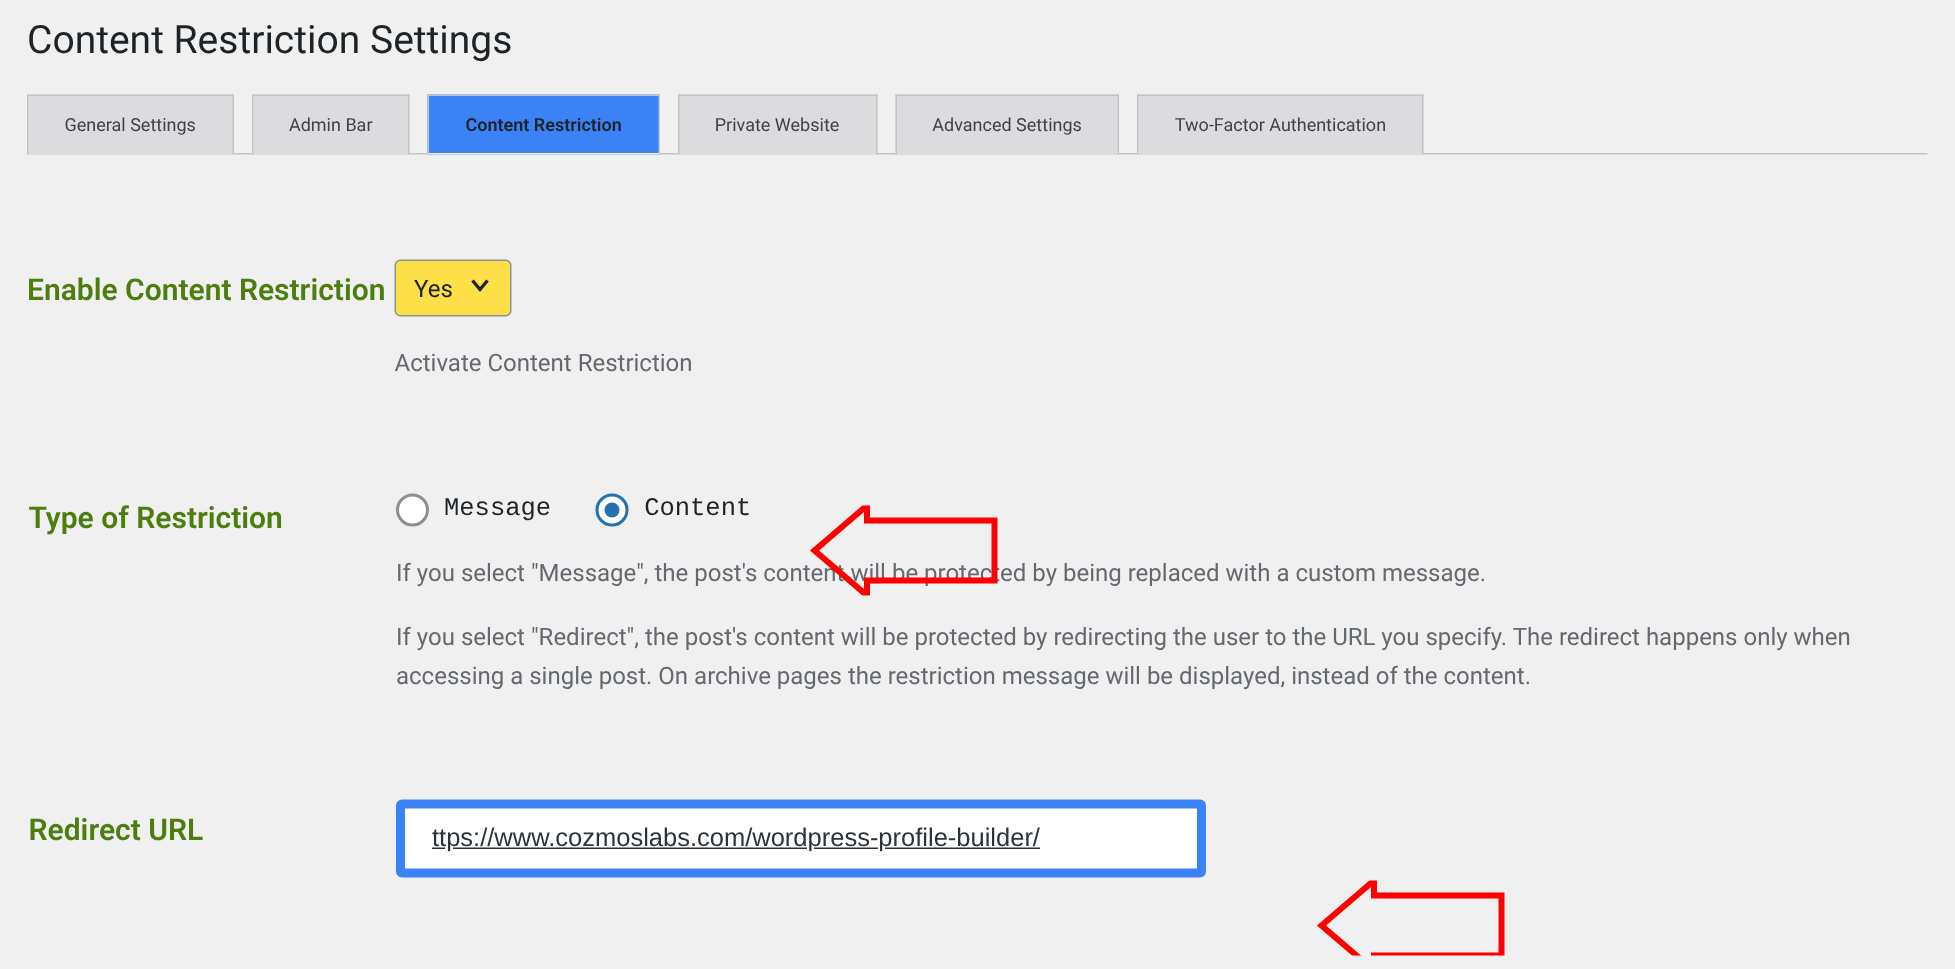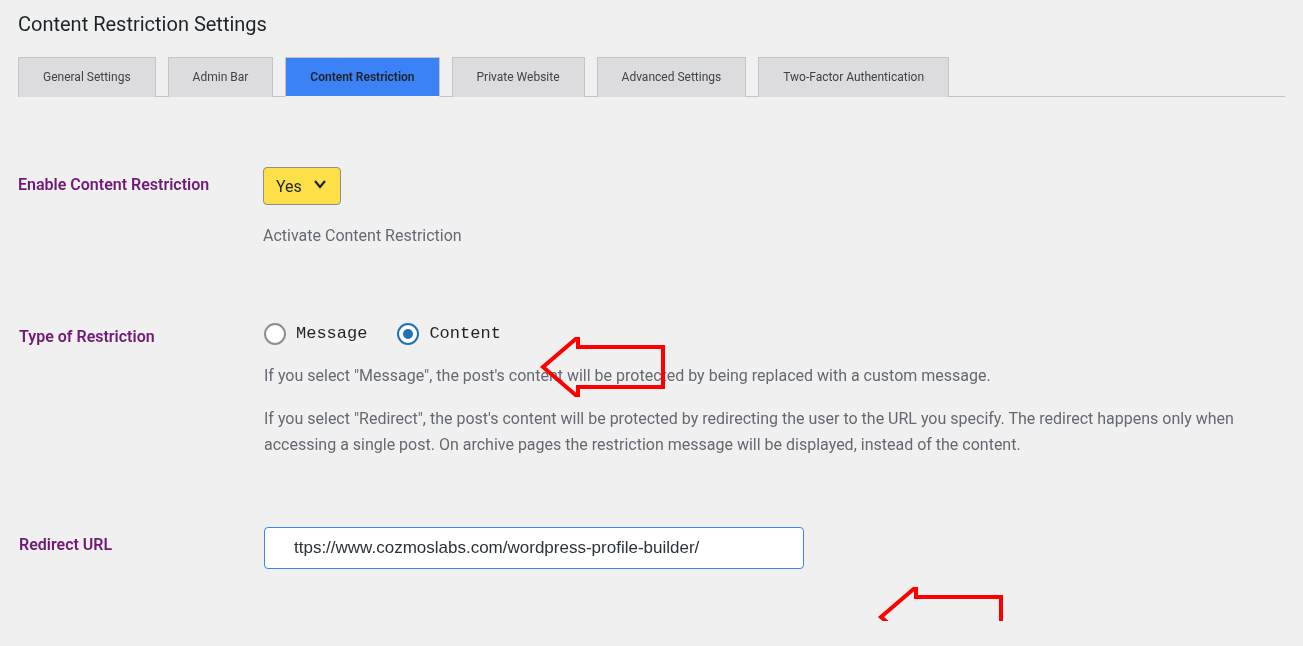--- a/index.html
+++ b/index.html
@@ -7,21 +7,21 @@
       margin: 0;
       padding: 0;
     }
     body {
       font-family: -apple-system, BlinkMacSystemFont, "Segoe UI", Roboto, Helvetica, Arial, sans-serif;
       background: #f0f0f1;
       color: #1d2327;
       padding: 12px 18px;
     }
     .page-title {
-      font-size: 20px;
+      font-size: 26px;
       font-weight: 400;
       margin-bottom: 20px;
       color: #1d2327;
     }
     .tabs {
       display: flex;
       gap: 12px;
       border-bottom: 1px solid #c3c4c7;
       margin-bottom: 30px;
     }
@@ -42,23 +42,23 @@
       font-weight: 600;
       border-bottom: 1px solid #f0f0f1;
     }
     .form-row {
       display: flex;
       margin-bottom: 40px;
       align-items: flex-start;
     }
     .form-label {
       width: 245px;
-      font-size: 16px;
+      font-size: 20px;
       font-weight: 600;
-      color: #701a75;
+      color: #4d7c0f;
       padding-top: 8px;
     }
     .form-control {
       flex: 1;
       max-width: 1020px;
     }
     .select-wrap {
       display: inline-flex;
       align-items: center;
       border: 1px solid #8c8f94;
@@ -108,26 +108,27 @@
     }
     .radio.checked::after {
       content: "";
       width: 10px;
       height: 10px;
       background: #2271b1;
       border-radius: 50%;
     }
     .text-input {
       width: 540px;
-      padding: 10px 29px;
+      padding: 10px 18px;
       font-size: 17px;
-      border: 1px solid #3b82f6;
+      border: 6px solid #3b82f6;
       border-radius: 4px;
       background: #fff;
       color: #2c3338;
+      text-decoration: underline;
     }
     .arrow-annotation {
       position: absolute;
       pointer-events: none;
     }
     .arrow1 {
       left: 520px;
       top: 325px;
     }
     .arrow2 {

